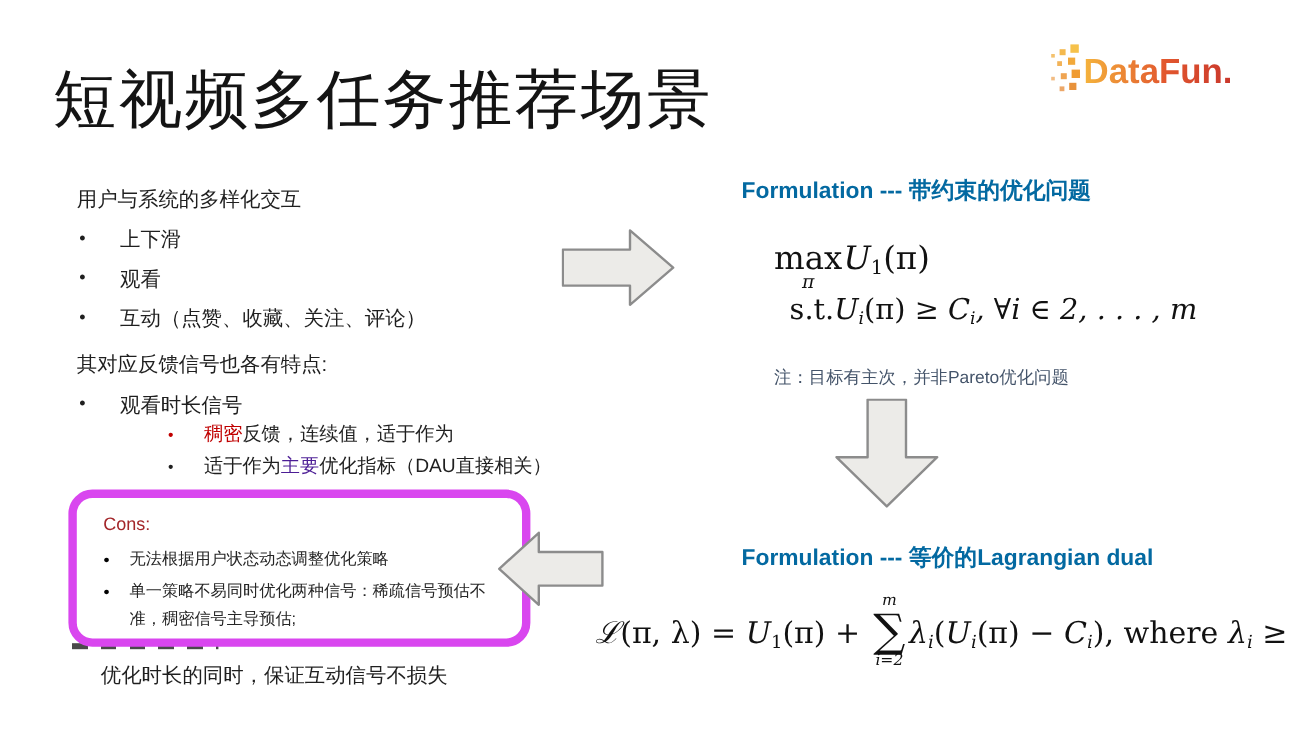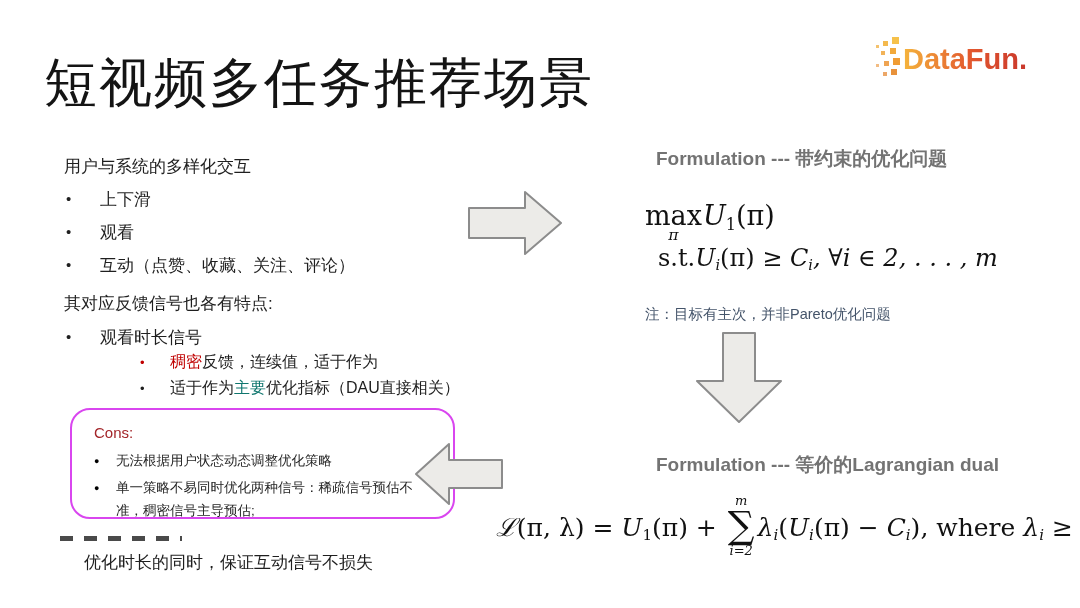--- a/index.html
+++ b/index.html
@@ -17,46 +17,45 @@
 
   
   .logo { right:38px; top:34px; }
 
   
   .txt { font-size:17px; color:#1f1f1f; }
   .bullet-row { display:flex; align-items:flex-start; }
   .dot { width:34px; flex:0 0 34px; font-size:15px; line-height:22px; }
   .dot.red { color:#C00000; }
   .red-text { color:#C00000; }
-  .blue-text { color:#0f766e; }
+  .blue-text { color:#4c1d95; }
   .sub-row { font-size:16px; display:flex; align-items:flex-start; }
   .sub-row .dot { width:30px; flex:0 0 30px; font-size:13px; line-height:21px; }
 
   
   .cons-box {
-    left:57px; top:408px; width:385px; height:111px; box-sizing:border-box;
-    border:2px solid #d946ef; border-radius:20px; background:#ffffff; z-index:2;
+    left:57px; top:408px; width:385px; height:131px; box-sizing:border-box;
+    border:7px solid #d946ef; border-radius:20px; background:#ffffff; z-index:2;
     padding:14px 16px 0 22px;
-    margin-left:13px;
   }
   .cons-title { font-size:15px; color:#A3262A; margin:0 0 9px 0; font-weight:400; }
   .cons-item { display:flex; font-size:13.5px; line-height:1.7; margin-bottom:4px; color:#262626; }
   .cons-item .marker { flex:0 0 22px; font-size:9px; line-height:23px; color:#000; }
   .cons-item .cons-text { width:330px; }
 
   
   .clipped-fragment {
     left:60px; top:536px; width:122px; height:5px; z-index:1;
     background:repeating-linear-gradient(90deg,#2a2a2a 0 13px, transparent 13px 24px);
     opacity:.85;
   }
   .bottom-text { left:84px; top:551px; font-size:17px; }
 
   
-  .r-heading { font-size:19px; font-weight:600; color:#737373;margin-left:38px; }
+  .r-heading { font-size:19px; font-weight:600; color:#0369a1; }
   .note { left:645px; top:305px; font-size:14.5px; color:#44546A; }
 
   
   .math { font-family:"DejaVu Serif", serif; color:#111111; white-space:nowrap; }
   .mi { font-style:italic; }
   .msub { font-size:.6em; vertical-align:-.28em; }
   .f1l1 { left:645px; top:200px; font-size:27px;text-align:right; }
   .f1l2 { left:658px; top:244px; font-size:24px; }
   .maxop { position:relative; display:inline-block; margin-right:1px; }
   .maxop .under { position:absolute; top:100%; left:50%; transform:translate(-50%,-6px); font-size:.58em; }

